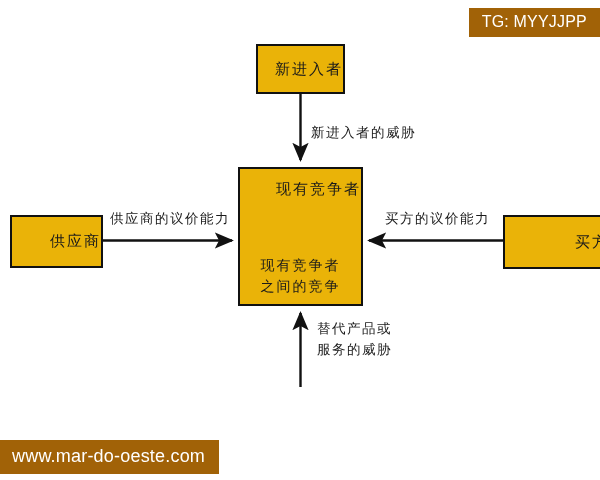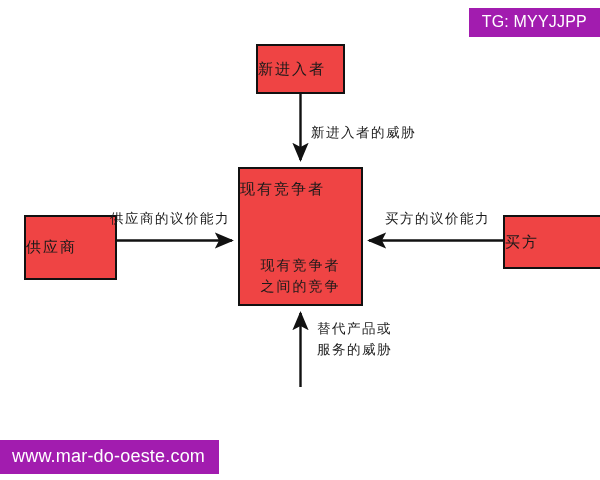--- a/index.html
+++ b/index.html
@@ -17,34 +17,34 @@
     position: relative;
     width: 600px;
     height: 480px;
     background: #ffffff;
   }
 
   
   .node {
     position: absolute;
     box-sizing: border-box;
-    background: #ef4444;
+    background: #eab308;
     border: 2px solid #111111;
     display: flex;
     flex-direction: column;
-    align-items: flex-start;
+    align-items: flex-end;
     justify-content: center;
     color: #1a1a1a;
     font-size: 15px;
     letter-spacing: 2px;
     line-height: 1.35;
     text-align: center;
   }
   .node-new-entrants { left: 256px; top: 44px;  width: 89px;  height: 50px; }
-  .node-suppliers    { left: 24px;  top: 215px; width: 93px;  height: 65px; }
+  .node-suppliers    { left: 10px;  top: 215px; width: 93px;  height: 53px; }
   .node-buyers       { left: 503px; top: 215px; width: 108px;  height: 54px; }
   .node-substitutes  { left: 253px; top: 387px; width: 93px;  height: 50px; }
 
   .node-center {
     left: 238px; top: 167px; width: 125px; height: 139px;
     justify-content: flex-start;
     padding-top: 10px;
   }
   .center-title {
     font-size: 15px;
@@ -88,21 +88,21 @@
     left: 317px; top: 318px;
     white-space: normal;
     width: 110px;
     line-height: 1.55;
   }
   .label-substitutes span { display: block; }
 
   
   .watermark {
     position: absolute;
-    background: #a21caf;
+    background: #a16207;
     color: #ffffff;
     font-family: "Liberation Sans", sans-serif;
     display: flex;
     align-items: center;
     justify-content: center;
   }
   .wm-tg {
     right: 0; top: 8px;
     padding: 5px 13px 6px 13px;
     font-size: 16px;

